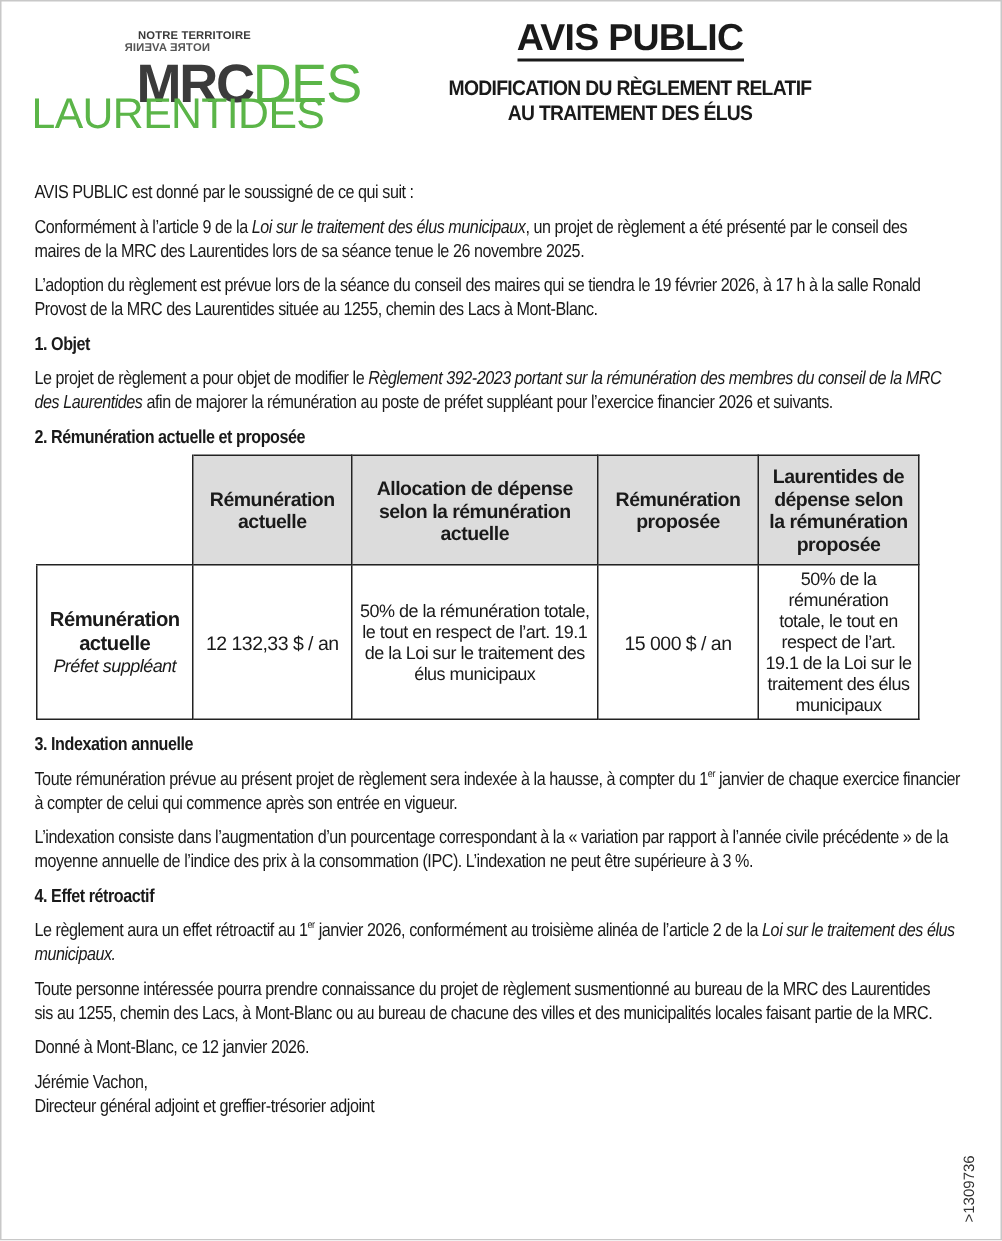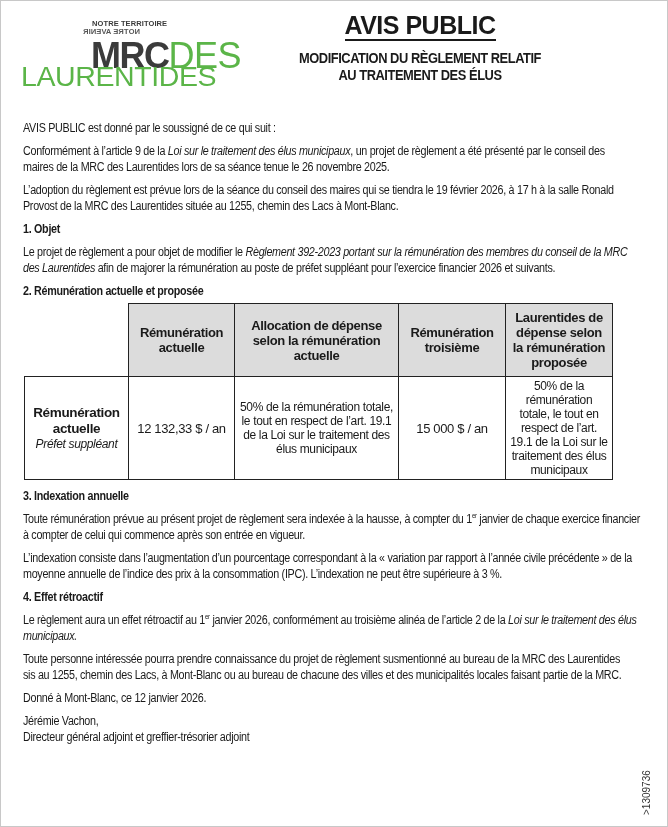--- a/index.html
+++ b/index.html
@@ -80,21 +80,21 @@
         <col style="width:106px">
         <col style="width:164px">
         <col style="width:107px">
         <col style="width:107px">
       </colgroup>
     <tbody>
         <tr>
       <th class="blank"></th>
       <th>Rémunération actuelle</th>
       <th>Allocation de dépense selon la rémunération actuelle</th>
-      <th>Rémunération troisième</th>
+      <th>Rémunération proposée</th>
       <th>Laurentides de dépense selon la rémunération proposée</th>
     </tr>
     <tr>
       <td class="rowhead">
         <b>Rémunération actuelle</b>
         <i>Préfet suppléant</i>
       </td>
       <td>12 132,33 $ / an</td>
       <td class="italic">50% de la rémunération totale, le tout en respect de l’art. 19.1 de la Loi sur le traitement des élus municipaux</td>
       <td>15 000 $ / an</td>

